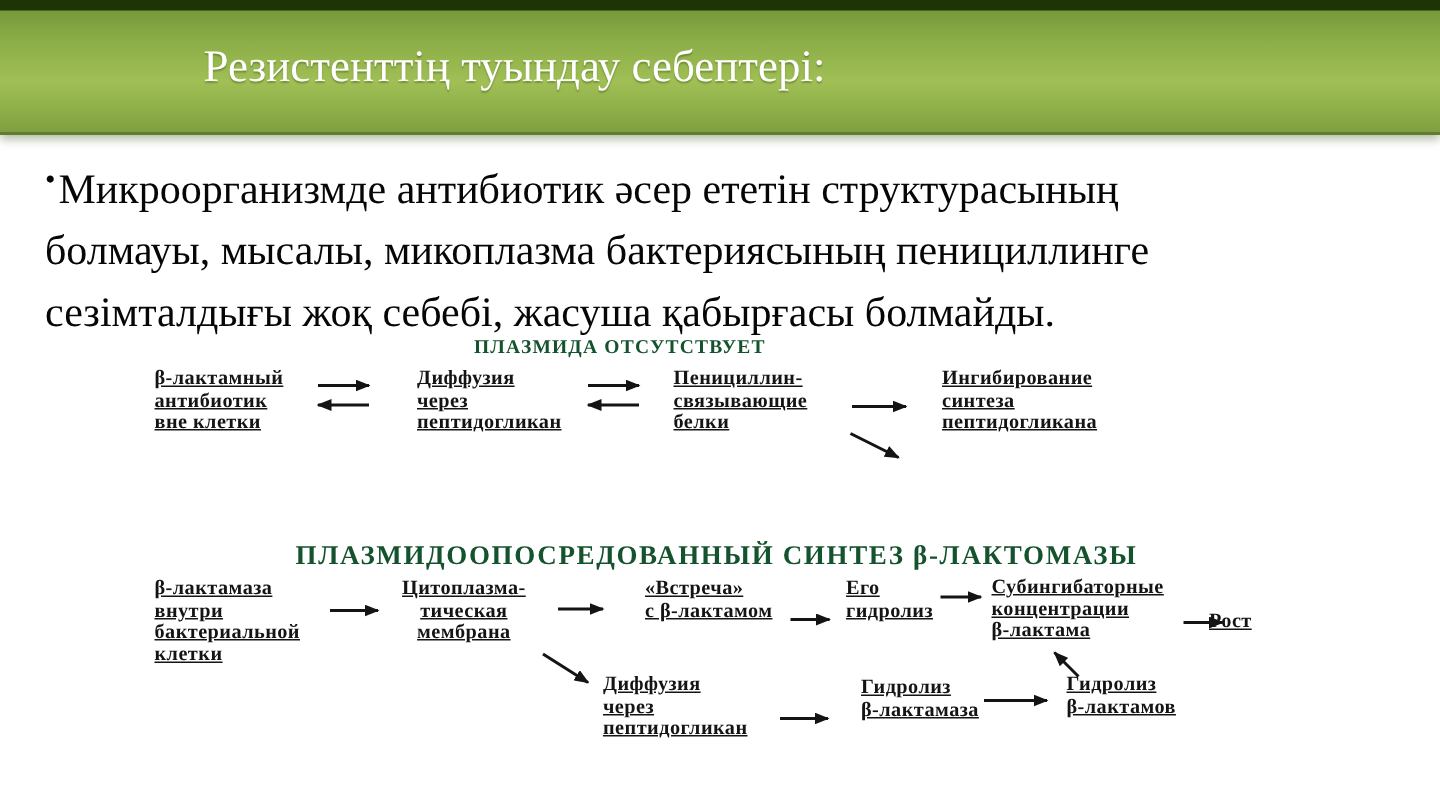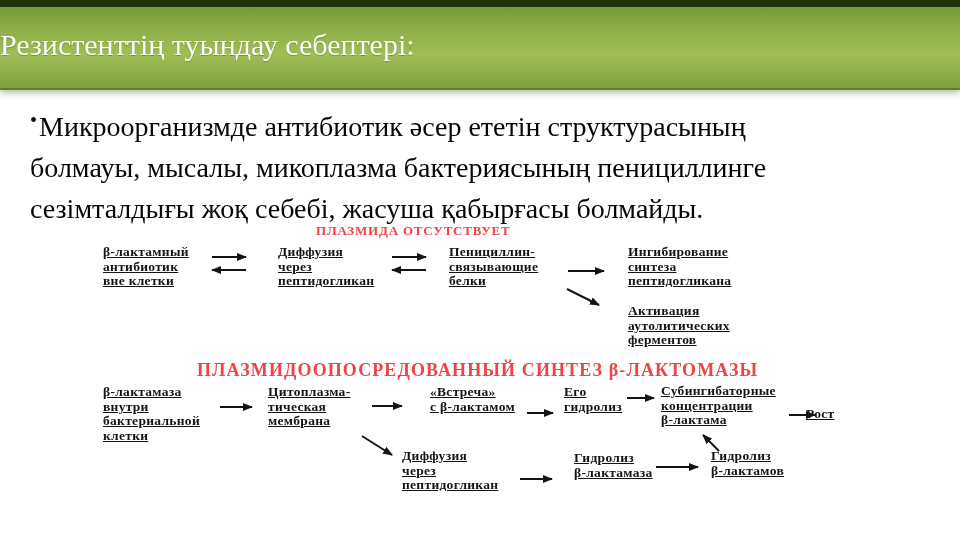--- a/index.html
+++ b/index.html
@@ -6,46 +6,46 @@
   .slide{position:relative;width:960px;height:540px;background:#ffffff;overflow:hidden;
          font-family:"Liberation Serif",serif;}
 
   
   .header{position:absolute;left:0;top:0;width:960px;height:88px;
           background:linear-gradient(180deg,#6e9137 0%,#8bad47 30%,#a0bf55 62%,#7fa040 100%);
           border-bottom:2px solid #617e30;
           box-shadow:0 3px 6px rgba(90,110,60,.45);}
   .header-topstrip{position:absolute;left:0;top:0;width:960px;height:7px;background:#1e3407;}
   .title{margin:0;padding:27px 134px 0 0;box-sizing:border-box;width:820px;
-         font-weight:400;font-size:30px;line-height:36px;color:#ffffff;
+         text-align:center;font-weight:400;font-size:30px;line-height:36px;color:#ffffff;
          text-shadow:0 1px 1px rgba(40,60,10,.35);}
 
   
   .body-text{position:absolute;left:30px;top:100px;width:910px;
              font-size:28px;line-height:41px;color:#060606;}
   .bullet{font-size:20px;vertical-align:9px;padding-right:2px;}
   .bullet-text{white-space:pre-line;}
 
   
   .diagram{position:absolute;left:0;top:0;width:960px;height:540px;}
   .arrows{position:absolute;left:0;top:0;pointer-events:none;}
-  .sec-title{position:absolute;font-weight:700;color:#ef4444;white-space:nowrap;}
+  .sec-title{position:absolute;font-weight:700;color:#14532d;white-space:nowrap;}
   .t1{left:316px;top:223px;font-size:13px;letter-spacing:.8px;}
   .t2{left:197px;top:360px;font-size:18px;letter-spacing:1.1px;}
   .node{position:absolute;font-weight:700;font-size:13.5px;line-height:14.5px;
         letter-spacing:.3px;color:#141414;white-space:pre-line;text-decoration:underline;}
   
   .n-a{left:103px;top:245px;}
   .n-b{left:278px;top:245px;}
   .n-c{left:449px;top:245px;}
   .n-d{left:628px;top:245px;}
   .n-e{left:628px;top:304px;}
   
   .n-f{left:103px;top:385px;}
-  .n-g{left:268px;top:385px;}
+  .n-g{left:268px;top:385px;text-align:center;}
   .n-h{left:430px;top:385px;}
   .n-i{left:564px;top:385px;}
   .n-j{left:661px;top:384px;}
   .n-k{left:806px;top:407px;}
   .n-l{left:402px;top:449px;}
   .n-m{left:574px;top:451px;}
   .n-n{left:711px;top:449px;}
 </style>
 </head>
 <body>
@@ -97,23 +97,20 @@
 вне клетки</div>
     <div class="node n-b">Диффузия
 через
 пептидогликан</div>
     <div class="node n-d">Ингибирование
 синтеза
 пептидогликана</div>
     <div class="node n-c">Пенициллин-
 связывающие
 белки</div>
-    <div class="node n-e">Активация
-аутолитических
-ферментов</div>
 
     <div class="sec-title t2">ПЛАЗМИДООПОСРЕДОВАННЫЙ СИНТЕЗ β-ЛАКТОМАЗЫ</div>
 
     <div class="node n-f">β-лактамаза
 внутри
 бактериальной
 клетки</div>
     <div class="node n-g">Цитоплазма-
 тическая
 мембрана</div>

